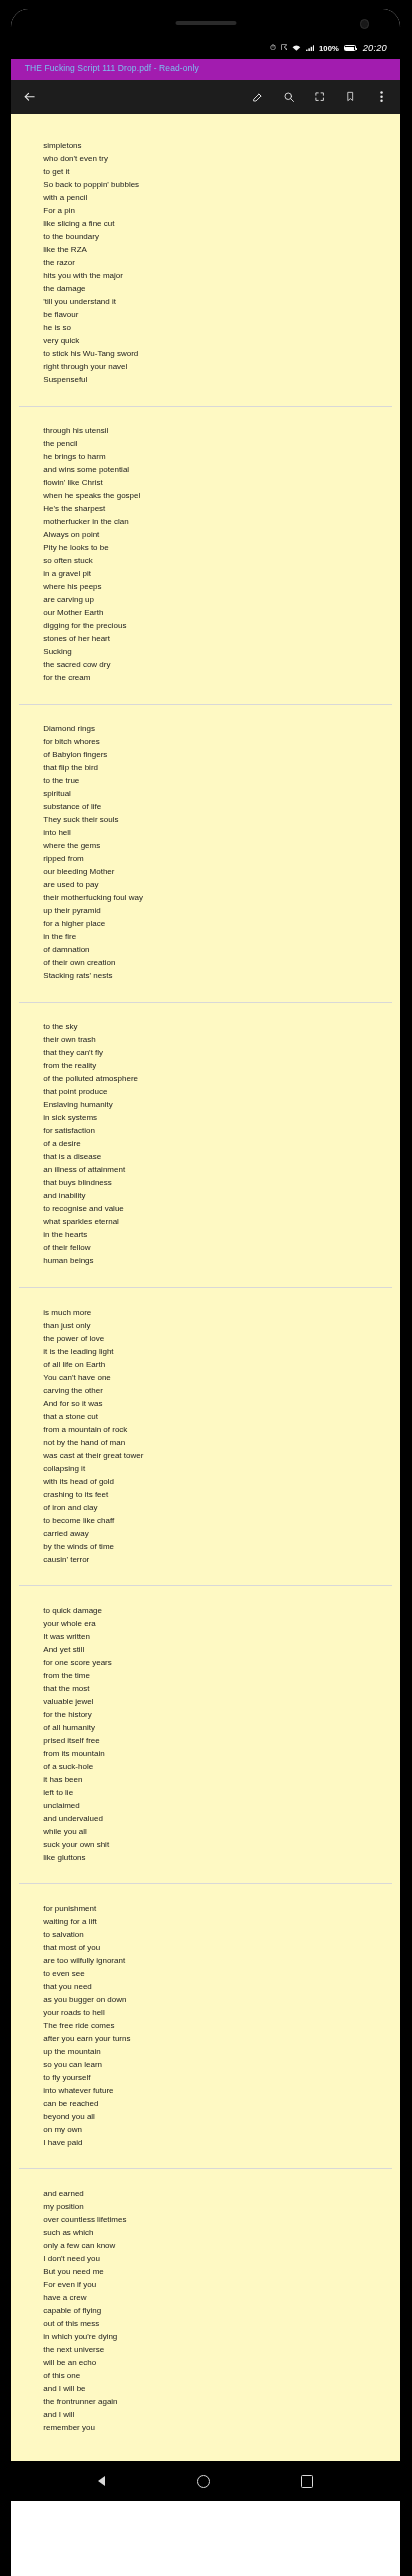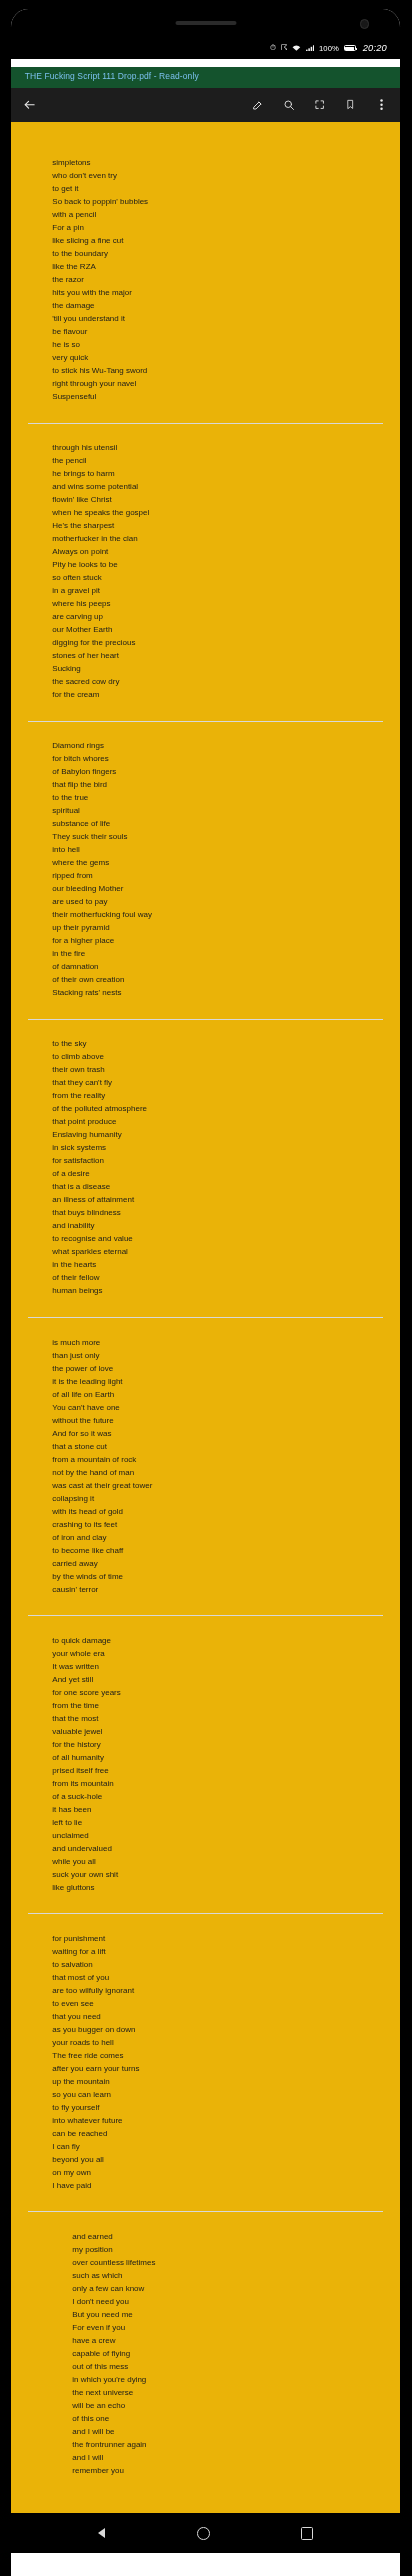--- a/index.html
+++ b/index.html
@@ -76,20 +76,21 @@
     display: inline-flex;
     align-items: center;
     justify-content: center;
     font-size: 7.7px;
     line-height: 1;
     opacity: .95;
   }
   .statusbar .battery-pct {
     font-size: 7.7px;
     letter-spacing: 0.1px;
+    font-weight: bold;
   }
   .statusbar .clock {
     font-size: 9.3px;
     margin-left: 2.1px;
     letter-spacing: 0.2px;
     font-style: italic;
   }
   .batt {
     position: relative;
     width: 12.4px;
@@ -114,30 +115,29 @@
     top: 0.6px;
     bottom: 0.6px;
     width: 85%;
     background: #fff;
     border-radius: 0.5px;
     display: block;
   }
 
   
   .titlebar {
-    background: #14532d;
+    background: #a21caf;
     color: #7cc0ee;
     font-size: 8.5px;
     padding: 4.6px 13.4px 6.2px 13.4px;
     box-sizing: border-box;
     white-space: nowrap;
     overflow: hidden;
     text-overflow: ellipsis;
     letter-spacing: 0.1px;
-    margin-top: 8px;
   }
 
   
   .toolbar {
     background: #1d1d1d;
     height: 34px;
     display: flex;
     align-items: center;
     padding: 0 10.3px 0 9.3px;
     box-sizing: border-box;
@@ -154,29 +154,29 @@
     height: 17.5px;
     display: inline-flex;
     align-items: center;
     justify-content: center;
     color: #e9e9e9;
   }
   .tb-btn svg { display: block; }
 
   
   .doc {
-    background: #eab308;
-    padding: 17px;
+    background: #fef9c3;
+    padding: 8px;
   }
   .page {
     border-bottom: 0.5px solid #d8d8d8;
     padding: 17.5px 24px 19.6px 24px;
     box-sizing: border-box;
   }
-  .page:last-child { border-bottom: none; margin-left: 20px; }
+  .page:last-child { border-bottom: none; }
   .line {
     font-family: "Liberation Sans", sans-serif;
     font-size: 8px;
     line-height: 13px;
     color: #1b1b1b;
     white-space: pre-wrap;
   }
 
   
   .navbar {
@@ -353,21 +353,20 @@
           <div class="line">their motherfucking foul way</div>
           <div class="line">up their pyramid</div>
           <div class="line">for a higher place</div>
           <div class="line">in the fire</div>
           <div class="line">of damnation</div>
           <div class="line">of their own creation</div>
           <div class="line">Stacking rats' nests</div>
         </div>
         <div class="page">
           <div class="line">to the sky</div>
-          <div class="line">to climb above</div>
           <div class="line">their own trash</div>
           <div class="line">that they can't fly</div>
           <div class="line">from the reality</div>
           <div class="line">of the polluted atmosphere</div>
           <div class="line">that point produce</div>
           <div class="line">Enslaving humanity</div>
           <div class="line">in sick systems</div>
           <div class="line">for satisfaction</div>
           <div class="line">of a desire</div>
           <div class="line">that is a disease</div>
@@ -380,21 +379,21 @@
           <div class="line">of their fellow</div>
           <div class="line">human beings</div>
         </div>
         <div class="page">
           <div class="line">is much more</div>
           <div class="line">than just only</div>
           <div class="line">the power of love</div>
           <div class="line">it is the leading light</div>
           <div class="line">of all life on Earth</div>
           <div class="line">You can't have one</div>
-          <div class="line">without the future</div>
+          <div class="line">carving the other</div>
           <div class="line">And for so it was</div>
           <div class="line">that a stone cut</div>
           <div class="line">from a mountain of rock</div>
           <div class="line">not by the hand of man</div>
           <div class="line">was cast at their great tower</div>
           <div class="line">collapsing it</div>
           <div class="line">with its head of gold</div>
           <div class="line">crashing to its feet</div>
           <div class="line">of iron and clay</div>
           <div class="line">to become like chaff</div>
@@ -434,21 +433,20 @@
           <div class="line">that you need</div>
           <div class="line">as you bugger on down</div>
           <div class="line">your roads to hell</div>
           <div class="line">The free ride comes</div>
           <div class="line">after you earn your turns</div>
           <div class="line">up the mountain</div>
           <div class="line">so you can learn</div>
           <div class="line">to fly yourself</div>
           <div class="line">into whatever future</div>
           <div class="line">can be reached</div>
-          <div class="line">I can fly</div>
           <div class="line">beyond you all</div>
           <div class="line">on my own</div>
           <div class="line">I have paid</div>
         </div>
         <div class="page">
           <div class="line">and earned</div>
           <div class="line">my position</div>
           <div class="line">over countless lifetimes</div>
           <div class="line">such as which</div>
           <div class="line">only a few can know</div>

